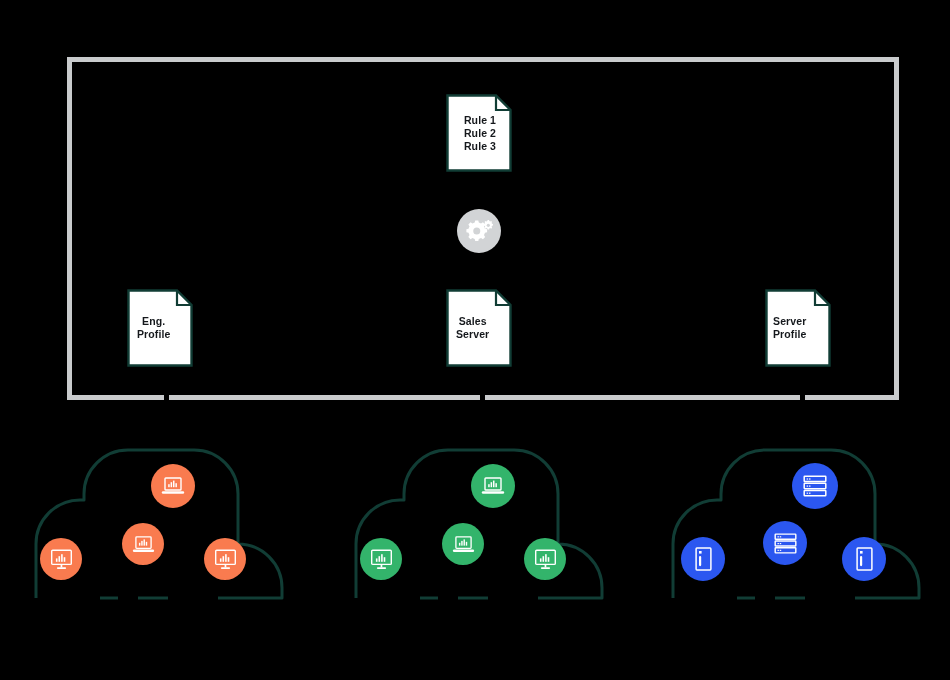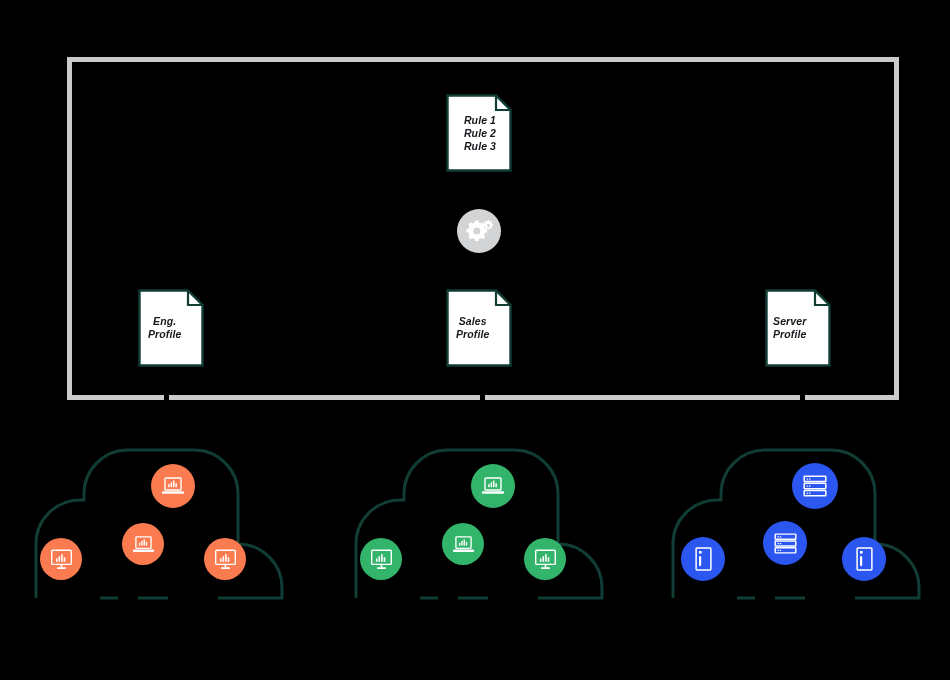--- a/index.html
+++ b/index.html
@@ -41,21 +41,20 @@
     height: 6px;
     background: #000000;
     bottom: -5px;
   }
 
   
   .doc {
     position: absolute;
     width: 66px;
     height: 78px;
-    font-style: italic;
   }
   .doc svg { display: block; }
   .doc-label {
     position: absolute;
     left: 0;
     top: 0;
     width: 66px;
     height: 78px;
     display: flex;
     align-items: center;
@@ -66,21 +65,21 @@
     font-weight: bold;
     line-height: 13px;
     letter-spacing: 0.1px;
     white-space: pre-line;
     padding-left: 2px;
     box-sizing: border-box;
   }
 
   .doc-rules     { left: 446px; top: 94px; }
   .doc-rules .doc-label { justify-content: center; }
-  .doc-eng       { left: 138px; top: 289px; }
+  .doc-eng       { left: 127px; top: 289px; }
   .doc-sales     { left: 446px; top: 289px; }
   .doc-sales .doc-label   { justify-content: flex-start; padding-left: 10px; }
   .doc-eng .doc-label     { justify-content: flex-start; padding-left: 10px; }
   .doc-server    { left: 765px; top: 289px; }
   .doc-server .doc-label  { justify-content: flex-start; padding-left: 8px; text-align: center; }
 
   
   .gear-badge {
     position: absolute;
     left: 457px;
@@ -181,21 +180,21 @@
     <div class="doc-label">Eng.
 Profile</div>
   </div>
 
   <div class="doc doc-sales">
     <svg width="66" height="78" viewBox="0 0 66 78" xmlns="http://www.w3.org/2000/svg">
       <path d="M1.5 1.5 H50 L64.5 16 V76.5 H1.5 Z" fill="#ffffff" stroke="#113d35" stroke-width="2.4" stroke-linejoin="miter"></path>
       <path d="M50 1.5 L50 16 L64.5 16" fill="none" stroke="#113d35" stroke-width="2.2"></path>
     </svg>
     <div class="doc-label">Sales
-Profile</div>
+Server</div>
   </div>
 
   <div class="doc doc-server">
     <svg width="66" height="78" viewBox="0 0 66 78" xmlns="http://www.w3.org/2000/svg">
       <path d="M1.5 1.5 H50 L64.5 16 V76.5 H1.5 Z" fill="#ffffff" stroke="#113d35" stroke-width="2.4" stroke-linejoin="miter"></path>
       <path d="M50 1.5 L50 16 L64.5 16" fill="none" stroke="#113d35" stroke-width="2.2"></path>
     </svg>
     <div class="doc-label">Server
 Profile</div>
   </div>

